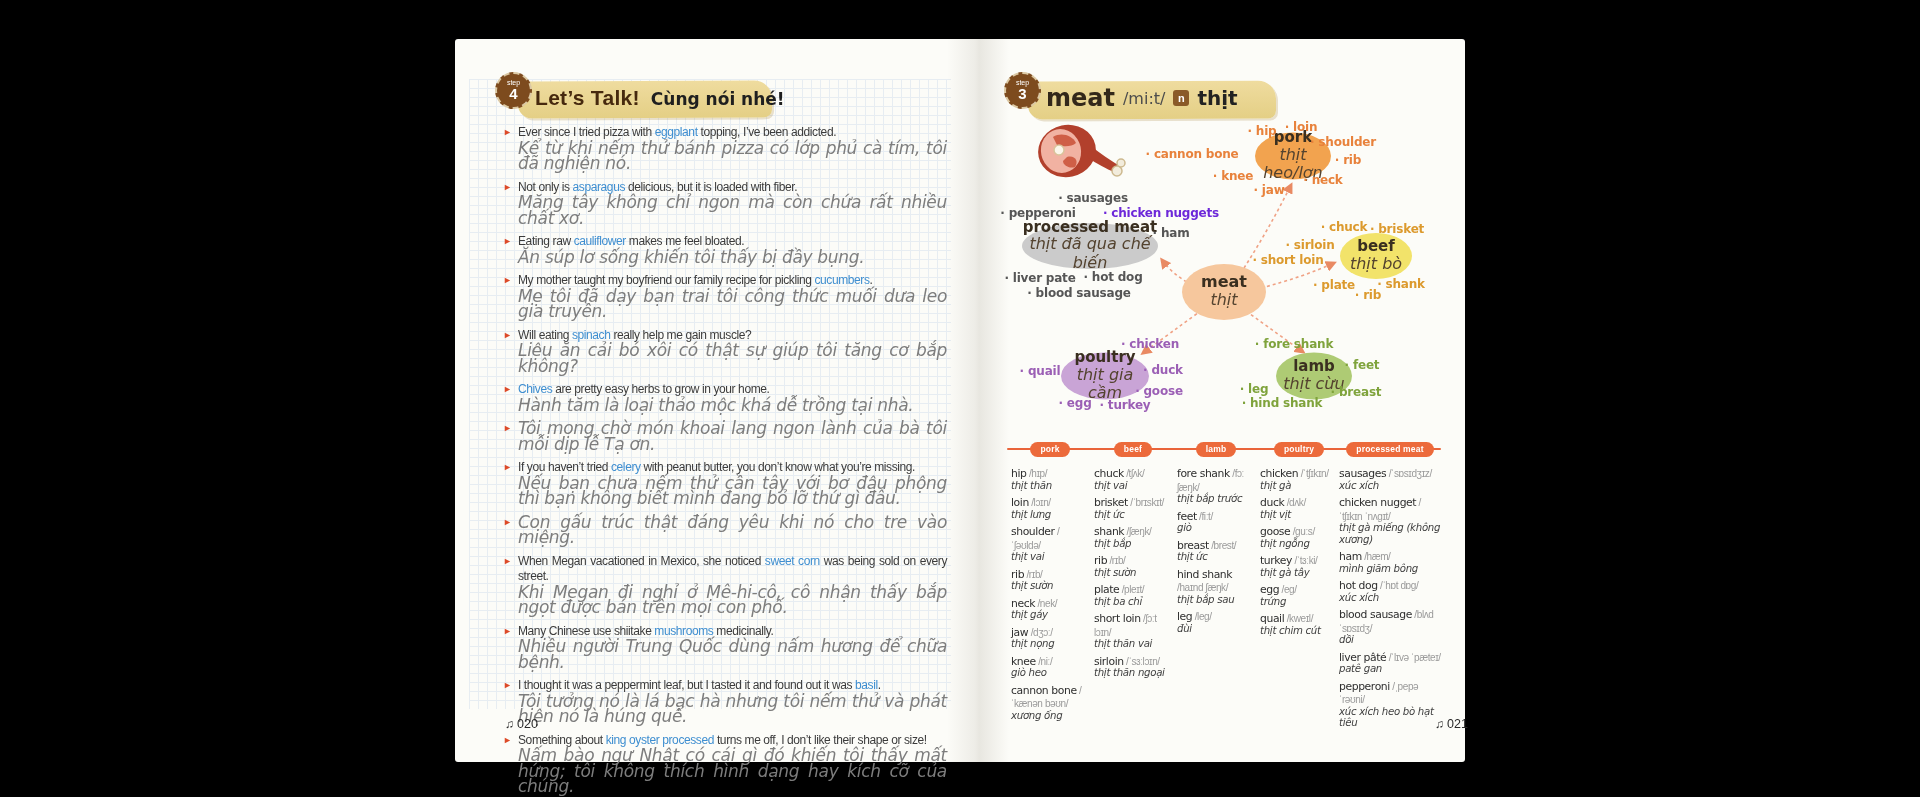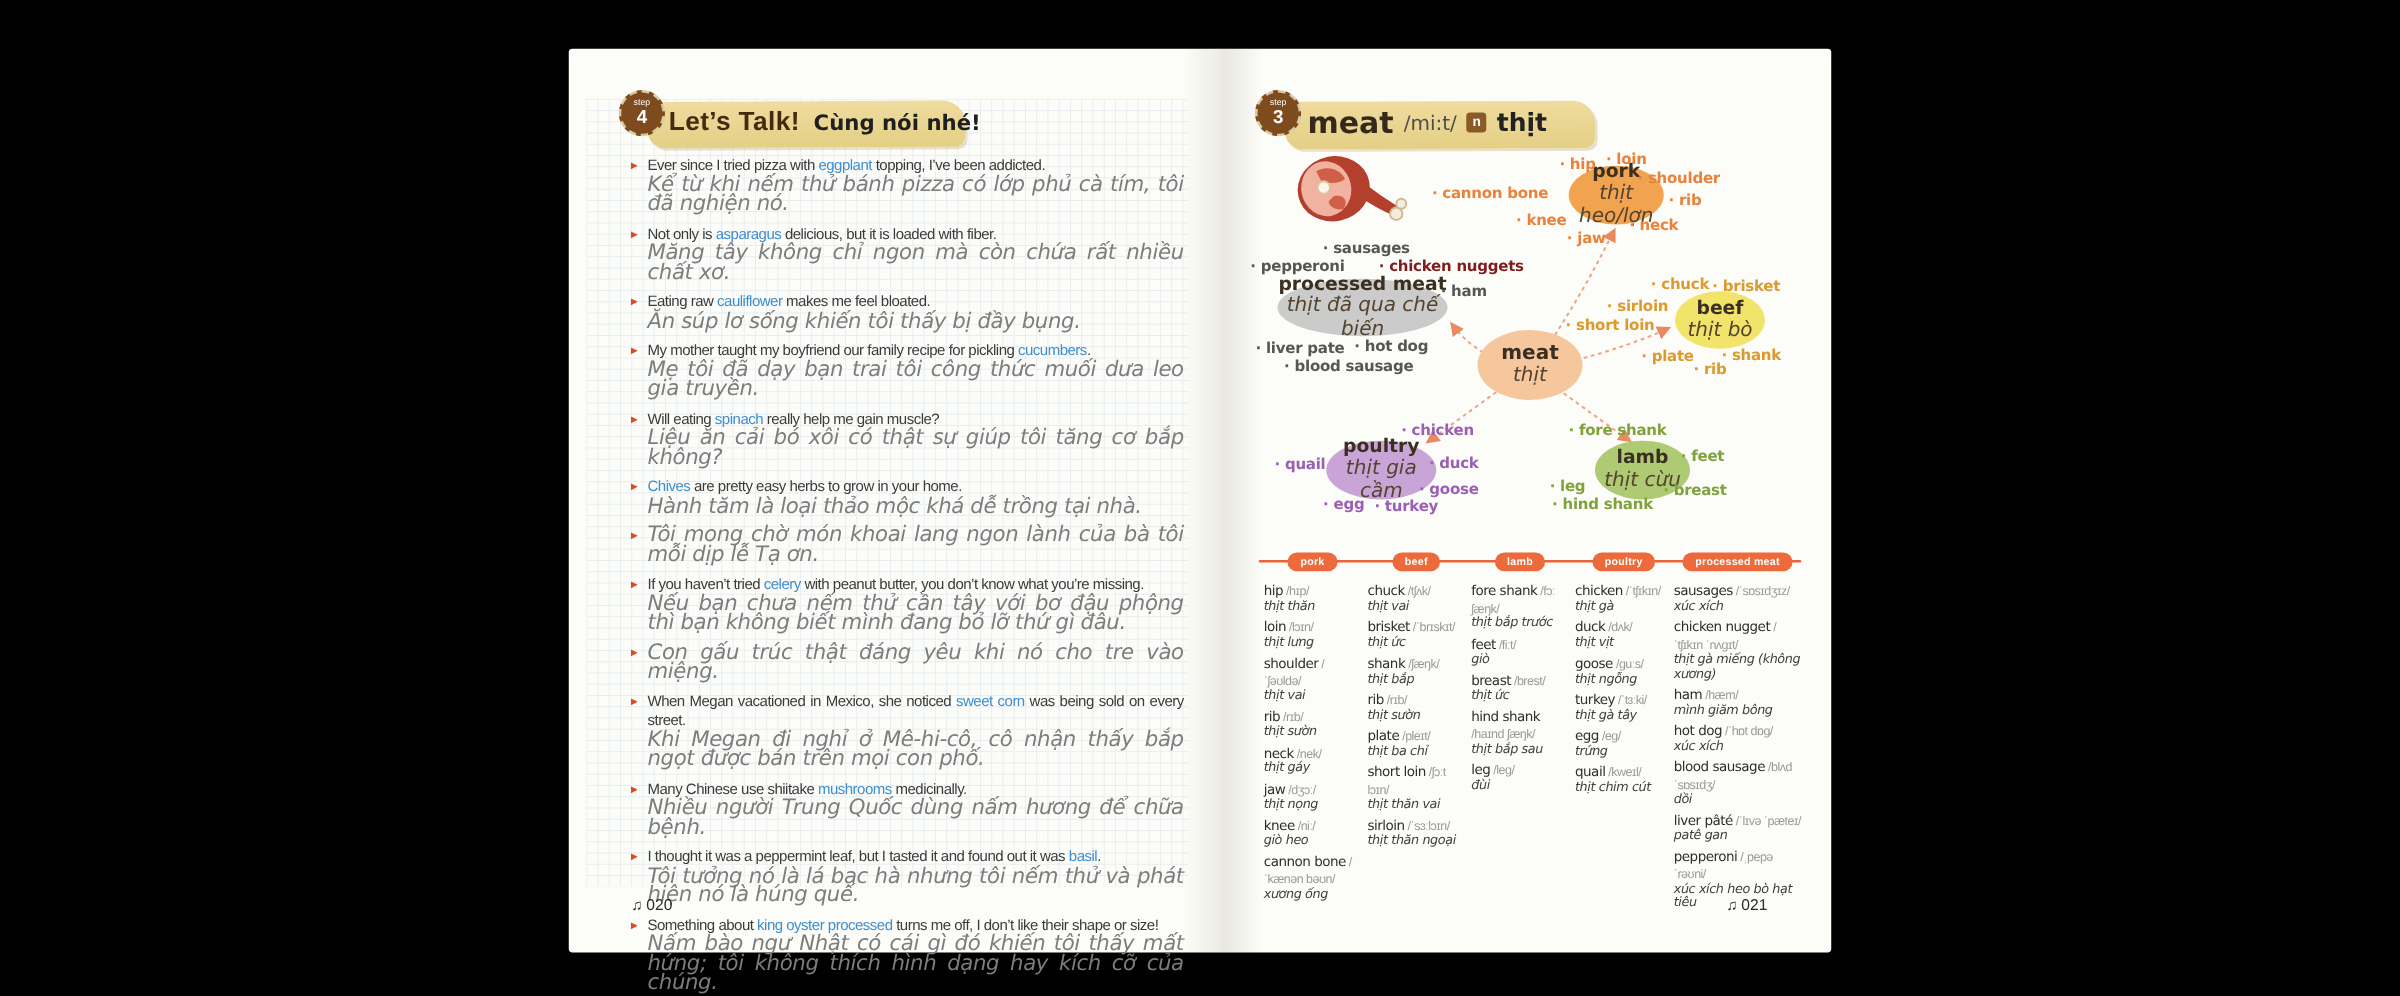--- a/index.html
+++ b/index.html
@@ -197,21 +197,21 @@
         <div class="bubble center" style="left: 769px; top: 253px; width: 84px; height: 56px; background: rgb(246, 199, 157);">
           <div class="bub-en">meat</div>
           <div class="bub-vi">thịt</div>
         </div>
         <div class="bubble" style="left: 635px; top: 207px; width: 136px; height: 46px; background: rgb(203, 203, 203);">
           <div class="bub-en">processed meat</div>
           <div class="bub-vi">thịt đã qua chế biến</div>
         </div>
         <span class="sat" style="left: 638px; top: 159px; color: rgb(86, 86, 86);">sausages</span>
         <span class="sat" style="left: 583px; top: 174px; color: rgb(86, 86, 86);">pepperoni</span>
-        <span class="sat" style="left: 706px; top: 174px; color: #7f1d1d;">chicken nuggets</span>
+        <span class="sat" style="left: 706px; top: 174px; color: #6d28d9;">chicken nuggets</span>
         <span class="sat" style="left: 716px; top: 194px; color: rgb(86, 86, 86);">ham</span>
         <span class="sat" style="left: 585px; top: 239px; color: rgb(86, 86, 86);">liver pate</span>
         <span class="sat" style="left: 658px; top: 238px; color: rgb(86, 86, 86);">hot dog</span>
         <span class="sat" style="left: 624px; top: 254px; color: rgb(86, 86, 86);">blood sausage</span>
         <div class="bubble" style="left: 838px; top: 117px; width: 76px; height: 47px; background: rgb(242, 163, 79);">
           <div class="bub-en">pork</div>
           <div class="bub-vi">thịt heo/lợn</div>
         </div>
         <span class="sat" style="left: 807px; top: 92px; color: rgb(232, 130, 60);">hip</span>
         <span class="sat" style="left: 846px; top: 88px; color: rgb(232, 130, 60);">loin</span>
@@ -298,17 +298,17 @@
           <div class="vitem"><span class="ven">sausages</span><span class="vph"> /ˈsɒsɪdʒɪz/</span><div class="vvi">xúc xích</div></div>
           <div class="vitem"><span class="ven">chicken nugget</span><span class="vph"> /ˈtʃɪkɪn ˈnʌgɪt/</span><div class="vvi">thịt gà miếng (không xương)</div></div>
           <div class="vitem"><span class="ven">ham</span><span class="vph"> /hæm/</span><div class="vvi">mình giăm bông</div></div>
           <div class="vitem"><span class="ven">hot dog</span><span class="vph"> /ˈhɒt dɒg/</span><div class="vvi">xúc xích</div></div>
           <div class="vitem"><span class="ven">blood sausage</span><span class="vph"> /blʌd ˈsɒsɪdʒ/</span><div class="vvi">dồi</div></div>
           <div class="vitem"><span class="ven">liver pâté</span><span class="vph"> /ˈlɪvə ˈpæteɪ/</span><div class="vvi">patê gan</div></div>
           <div class="vitem"><span class="ven">pepperoni</span><span class="vph"> /ˌpepəˈrəʊni/</span><div class="vvi">xúc xích heo bò hạt tiêu</div></div>
         </div>
       </div>
 
-    <div class="page-footer" style="left:926px;">
+    <div class="page-footer" style="left:980px;">
       <span class="note">♫</span><span>021</span>
     </div>
   </div>
 </div>
 
 </body></html>

